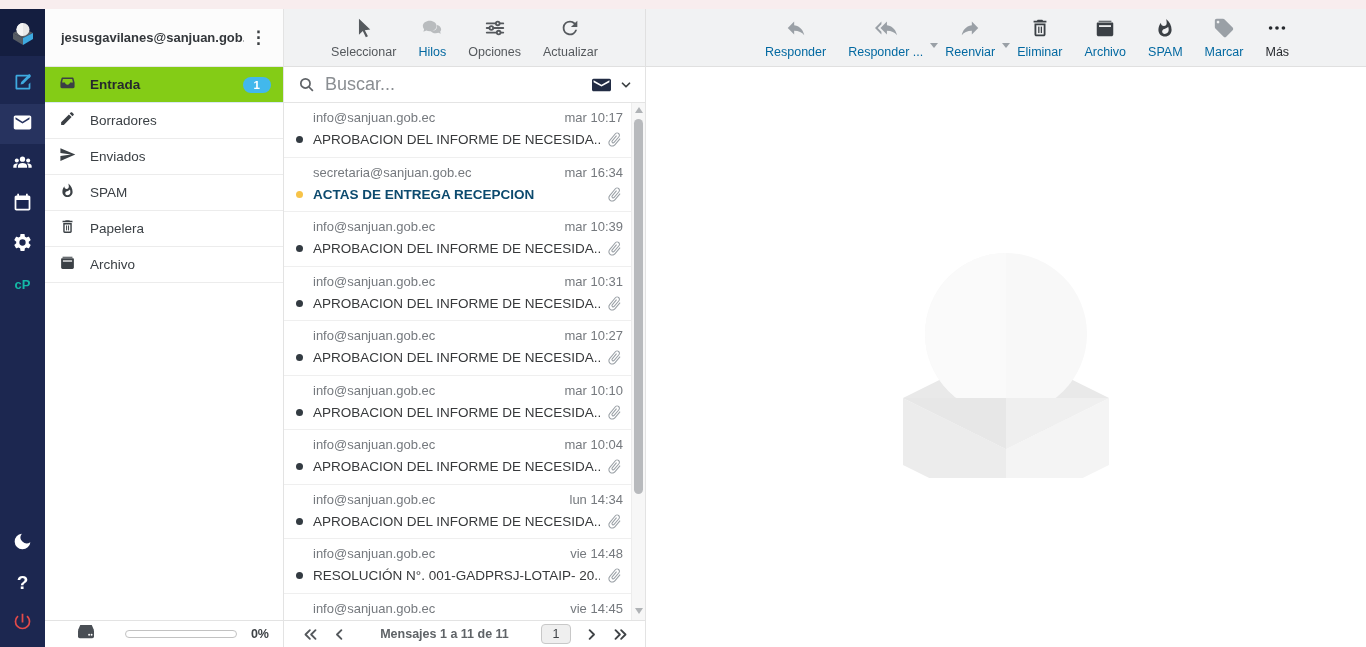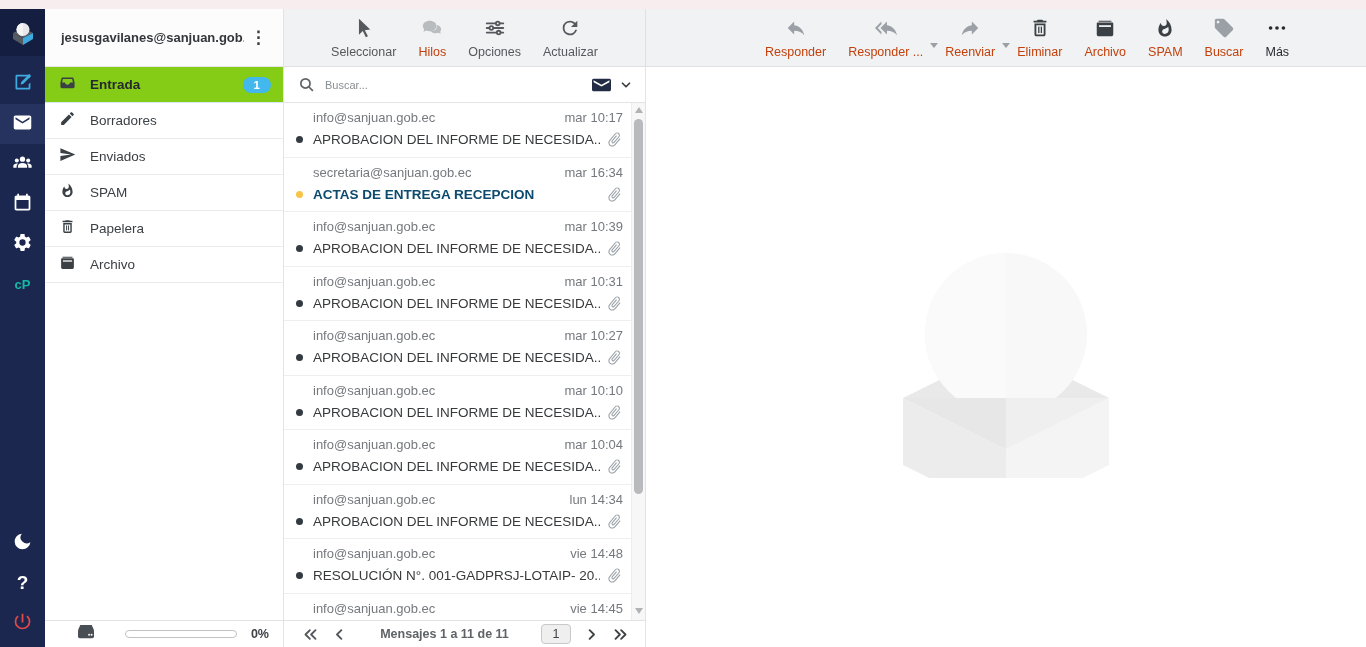--- a/index.html
+++ b/index.html
@@ -36,31 +36,31 @@
   .quota-pct { margin-left:14px; font-size:12.5px; font-weight:700; color:#3e4246; }
 
   
   .main-col { flex:1; display:flex; flex-direction:column; min-width:0; }
   .toolbar { height:58px; background:#f1f2f3; border-bottom:1px solid #e0e0e0; display:flex; flex-shrink:0; }
   .toolbar-left { width:362px; flex-shrink:0; display:flex; justify-content:center; align-items:center; border-right:1px solid #e0e0e0; }
   .toolbar-right { flex:1; display:flex; align-items:center; padding-left:108px; }
   .tool-btn { display:flex; flex-direction:column; align-items:center; justify-content:center; padding:0 11px; cursor:pointer; position:relative; }
   .tool-btn svg { width:22px; height:22px; margin-bottom:2px; }
   .tool-label { font-size:12.5px; color:#55595d; white-space:nowrap; }
-  .tool-btn.disabled .tool-label { color:#c2410c; }
+  .tool-btn.disabled .tool-label { color:#0369a1; }
   .tool-btn.strong .tool-label { color:#26292d; font-weight:500; }
   .caret { position:absolute; right:-4px; top:26px; width:0; height:0; border-left:4px solid transparent; border-right:4px solid transparent; border-top:5px solid #9aa0a6; cursor:pointer; }
 
   .content-row { flex:1; display:flex; min-height:0; }
 
   
   .list-panel { width:362px; flex-shrink:0; display:flex; flex-direction:column; border-right:1px solid #e3e3e3; }
   .search-bar { height:36px; display:flex; align-items:center; padding:0 10px 0 14px; border-bottom:1px solid #e4e4e4; flex-shrink:0; }
   .search-bar svg.mag { width:17px; height:17px; }
-  .search-input { flex:1; border:none; outline:none; font-size:11px; color:#b91c1c; margin-left:10px; background:transparent; font-family:"Liberation Sans",sans-serif; }
+  .search-input { flex:1; border:none; outline:none; font-size:18px; color:#b91c1c; margin-left:10px; background:transparent; font-family:"Liberation Sans",sans-serif; }
   .search-input::placeholder { color:#8a8e92; }
   .search-scope { display:flex; align-items:center; gap:8px; padding-right:2px; cursor:pointer; }
   .search-scope svg { width:19px; height:16px; }
   .search-scope .chev { width:14px; height:14px; }
 
   .list-viewport { flex:1; position:relative; overflow:hidden; background:#fff; }
   .msg-rows { margin-right:14px; }
   .msg-row { height:54.5px; border-bottom:1px solid #efefef; padding:7px 8px 0 12px; cursor:pointer; }
   .msg-line1 { display:flex; font-size:13px; color:#75797e; padding-left:17px; }
   .msg-sender { flex:1; white-space:nowrap; overflow:hidden; }
@@ -299,21 +299,21 @@
           <div class="tool-btn disabled">
             <span><svg viewBox="0 0 24 24" fill="currentColor" color="#3b4045">
                 <path d="M13.2 2.2s.66 2.37.66 4.29c0 1.84-1.2 3.33-3.05 3.33-1.85 0-3.24-1.49-3.24-3.33l.03-.32C5.9 8.31 4.8 11.09 4.8 14.1c0 3.95 3.2 7.15 7.2 7.15s7.2-3.2 7.2-7.15c0-4.82-2.32-9.12-6-11.9zM11.75 18.6c-1.59 0-2.88-1.25-2.88-2.8 0-1.45.94-2.47 2.51-2.79 1.58-.32 3.22-1.08 4.13-2.31.35 1.15.53 2.37.53 3.61 0 2.37-1.93 4.29-4.29 4.29z"></path>
               </svg></span>
             <span class="tool-label">SPAM</span>
           </div>
           <div class="tool-btn disabled">
             <span><svg viewBox="0 0 24 24" fill="#9aa0a6">
                 <path d="M21.41 11.58l-9-9C12.05 2.22 11.55 2 11 2H4c-1.1 0-2 .9-2 2v7c0 .55.22 1.05.59 1.42l9 9c.36.36.86.58 1.41.58s1.05-.22 1.41-.59l7-7c.37-.36.59-.86.59-1.41s-.23-1.06-.59-1.42zM5.5 7C4.67 7 4 6.33 4 5.5S4.67 4 5.5 4 7 4.67 7 5.5 6.33 7 5.5 7z"></path>
               </svg></span>
-            <span class="tool-label">Buscar</span>
+            <span class="tool-label">Marcar</span>
           </div>
           <div class="tool-btn strong">
             <span><svg viewBox="0 0 24 24" fill="#26292d">
                 <circle cx="5" cy="12" r="2"></circle>
                 <circle cx="12" cy="12" r="2"></circle>
                 <circle cx="19" cy="12" r="2"></circle>
               </svg></span>
             <span class="tool-label">Más</span>
           </div>
         </div>

